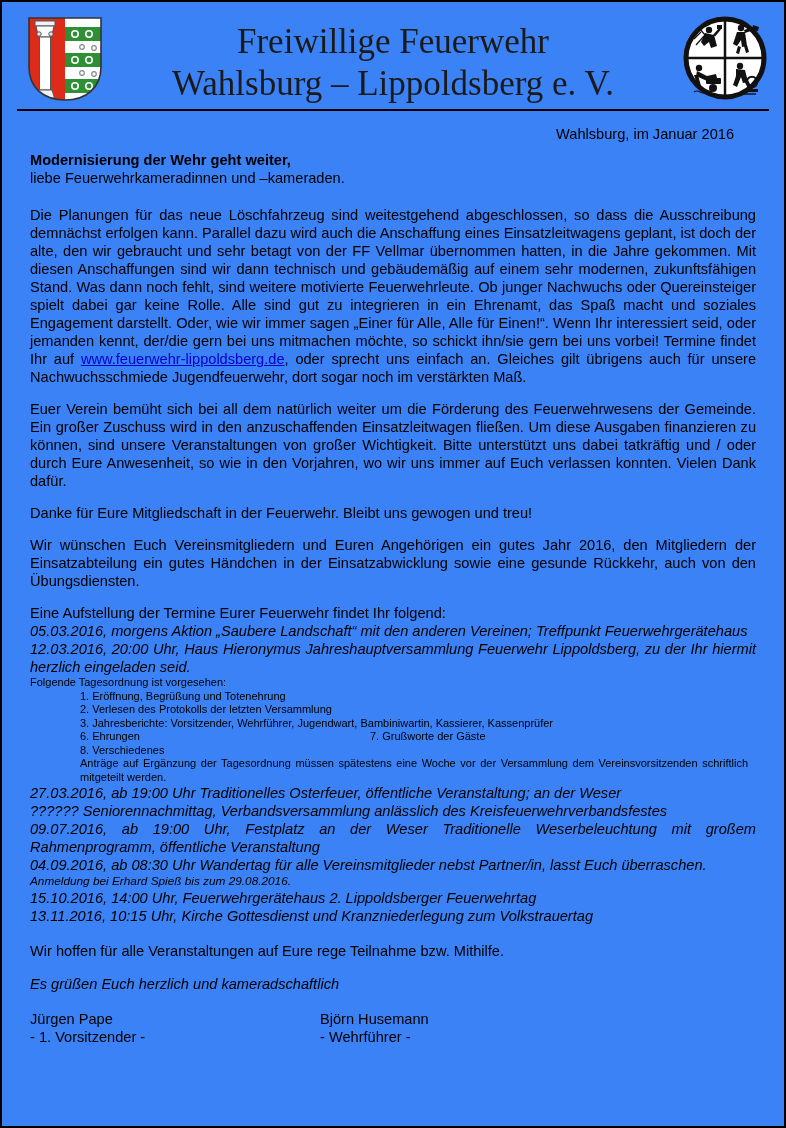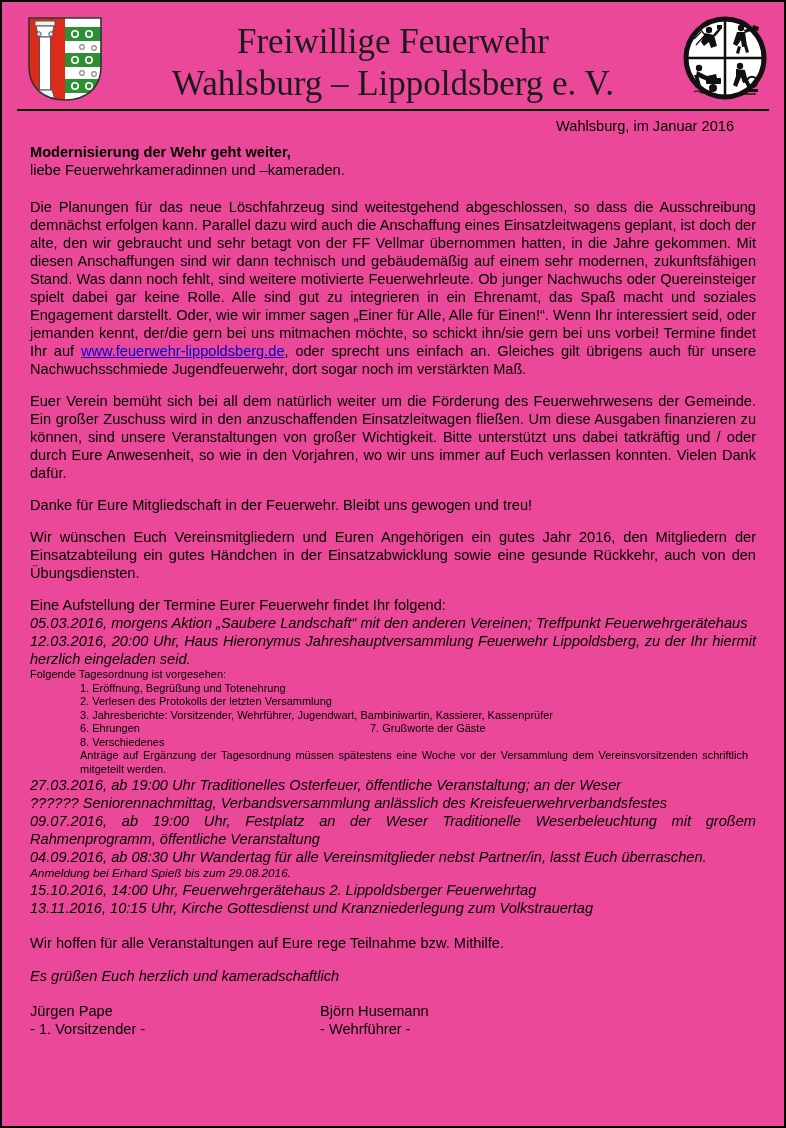--- a/index.html
+++ b/index.html
@@ -1,27 +1,27 @@
 <!DOCTYPE html>
 <html lang="de" style="--link_blue: #0000cc; --crest_red: #dd2b1a; --crest_green: #2e8f35;"><head>
 <meta charset="utf-8">
 <style>
   html,body{margin:0;padding:0;background:#fff;}
   .page{
     position:relative;width:786px;height:1128px;box-sizing:border-box;
-    border:2px solid #000;background:#ec4899;color:#000;overflow:hidden;
+    border:2px solid #000;background:#3b82f6;color:#000;overflow:hidden;
     font-family:"Liberation Sans",sans-serif;
   }
   .letterhead{display:flex;align-items:flex-start;padding:13px 16px 0 24px;}
   .crest{width:78px;height:88px;flex:0 0 auto;}
   .titles{flex:1;text-align:center;font-family:"Liberation Serif",serif;
           font-size:35px;line-height:1.2;padding-top:6px;color:#1a1a1a;}
   .emblem{width:86px;height:86px;flex:0 0 auto;}
   .rule{border:none;border-top:2px solid #000;margin:4px 15px 0 15px;}
-  .content{padding:4px 28px 0 28px;font-size:14.6px;line-height:18px;}
+  .content{padding:12px 28px 0 28px;font-size:14.6px;line-height:18px;}
   .date{text-align:right;margin:2px 22px 8px 0;}
   .subject{font-weight:bold;}
   .salutation{margin-bottom:19px;}
   .para{margin:0 0 14px 0;text-align:justify;}
   .schedule-intro{margin-bottom:0;}
   .event{font-style:italic;text-align:justify;}
   .event-note{font-style:italic;font-size:11.8px;line-height:15px;}
   .agenda{font-size:11px;line-height:13.5px;}
   .agenda-item,.agenda-row,.agenda-note{margin-left:50px;}
   .agenda-note{text-align:justify;margin-right:8px;}

